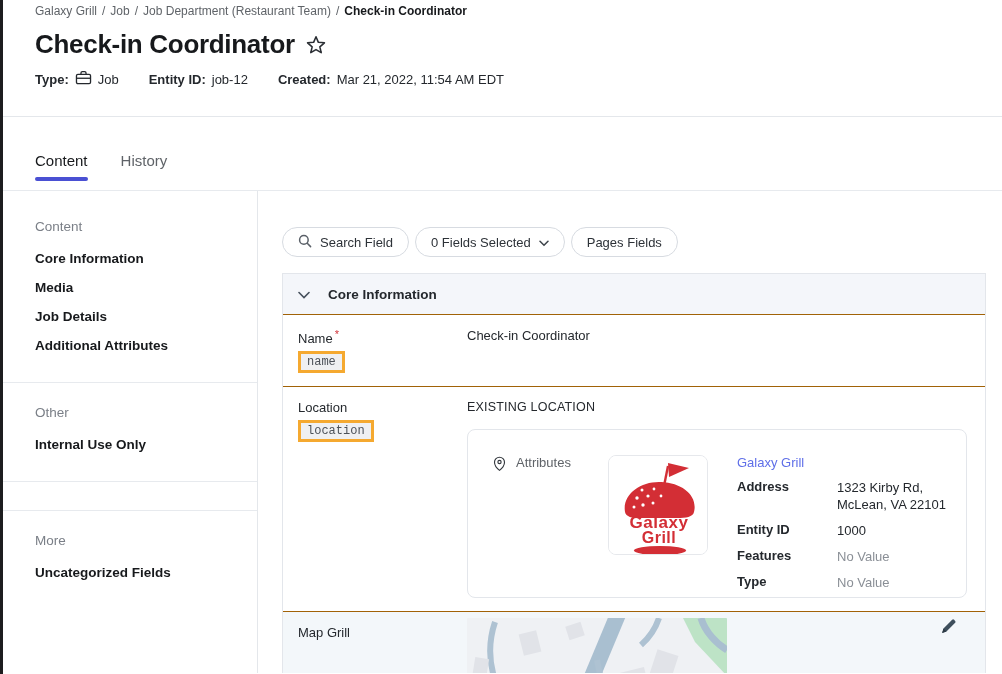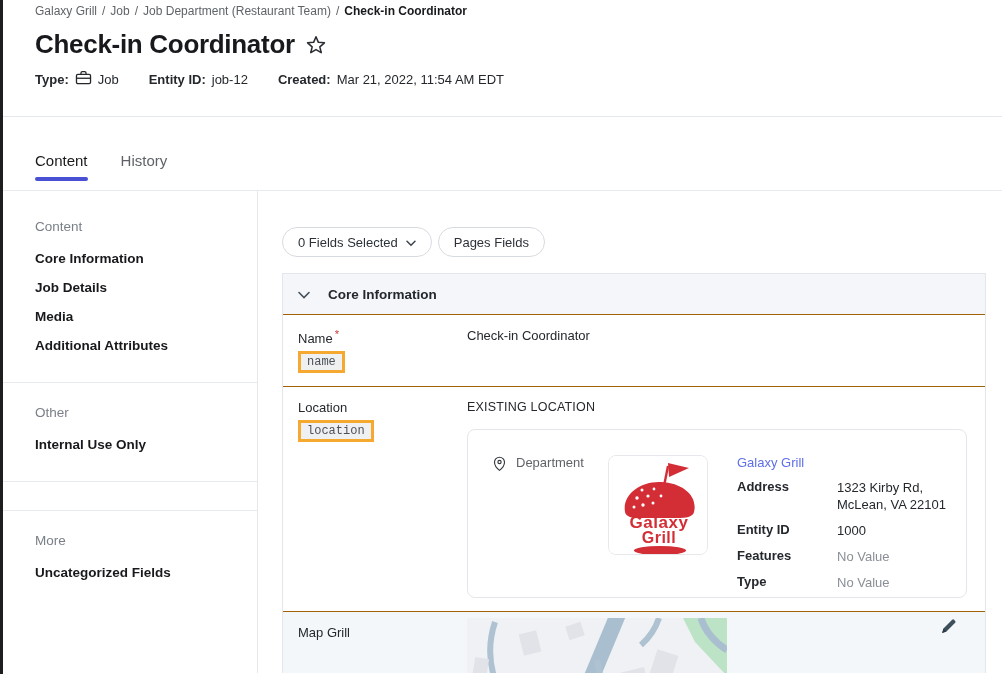--- a/index.html
+++ b/index.html
@@ -125,40 +125,49 @@
 <div class="tabs-row">
   <div class="tab active">Content</div>
   <div class="tab">History</div>
 </div>
 
 <div class="body-row">
   <aside class="sidebar">
     <div class="side-section">
       <div class="side-header">Content</div>
       <div class="side-item">Core Information</div>
+      <div class="side-item">Media</div>
       <div class="side-item">Job Details</div>
-      <div class="side-item">Media</div>
       <div class="side-item">Additional Attributes</div>
     </div>
     <div class="side-divider"></div>
     <div class="side-section">
       <div class="side-header">Other</div>
       <div class="side-item">Internal Use Only</div>
     </div>
     <div class="side-divider"></div>
     <div class="side-divider"></div>
     <div class="side-section">
       <div class="side-header">More</div>
       <div class="side-item">Uncategorized Fields</div>
     </div>
   </aside>
 
   <main class="main">
     <div class="toolbar">
       <button class="pill">
+        <span>
+          <svg width="14" height="14" viewBox="0 0 15 15" fill="none" stroke="#5a6068" stroke-width="1.6" stroke-linecap="round">
+            <circle cx="6.3" cy="6.3" r="4.6"></circle>
+              <path d="M9.9 9.9 L13.5 13.5"></path>
+          </svg>
+        </span>
+        <span>Search Field</span>
+      </button>
+      <button class="pill">
         <span>0 Fields Selected</span>
         <span>
           <svg width="10" height="7" viewBox="0 0 10 7" fill="none" stroke="#3d434a" stroke-width="1.5" stroke-linecap="round">
             <path d="M1 1.3 L5 5.3 L9 1.3"></path>
           </svg>
         </span>
       </button>
       <button class="pill">
         <span>Pages Fields</span>
       </button>
@@ -192,21 +201,21 @@
         <div class="row-value">
           <div class="value-header">EXISTING LOCATION</div>
           <div class="loc-card">
             <div class="loc-cat">
               <span>
                 <svg width="15" height="17" viewBox="0 0 24 26" fill="none" stroke="#33383e" stroke-width="1.8">
                   <path d="M12 24s-8-6.3-8-13a8 8 0 1 1 16 0c0 6.7-8 13-8 13z"></path>
                   <circle cx="12" cy="10.6" r="2.6"></circle>
                 </svg>
               </span>
-              <span>Department</span>
+              <span>Attributes</span>
             </div>
             <div class="logo-box">
               <svg width="100" height="100" viewBox="0 0 100 100">
                 <rect width="100" height="100" fill="#ffffff"></rect>
                 <path d="M55 30 L59 10" stroke="#D32E35" stroke-width="2.4" fill="none"></path>
                 <polygon points="59,7 80,12 60,21" fill="#D32E35"></polygon>
                 <path d="M16 56 C13 38 32 25 52 26 C74 27 89 40 85 56 C84 61 77 62 68 62 L31 62 C23 62 17 61 16 56 Z" fill="#D32E35"></path>
                 <circle cx="28" cy="42" r="1.7" fill="#fff"></circle>
                   <circle cx="34" cy="49" r="1.7" fill="#fff"></circle>
                 <circle cx="25" cy="51" r="1.5" fill="#fff"></circle>

